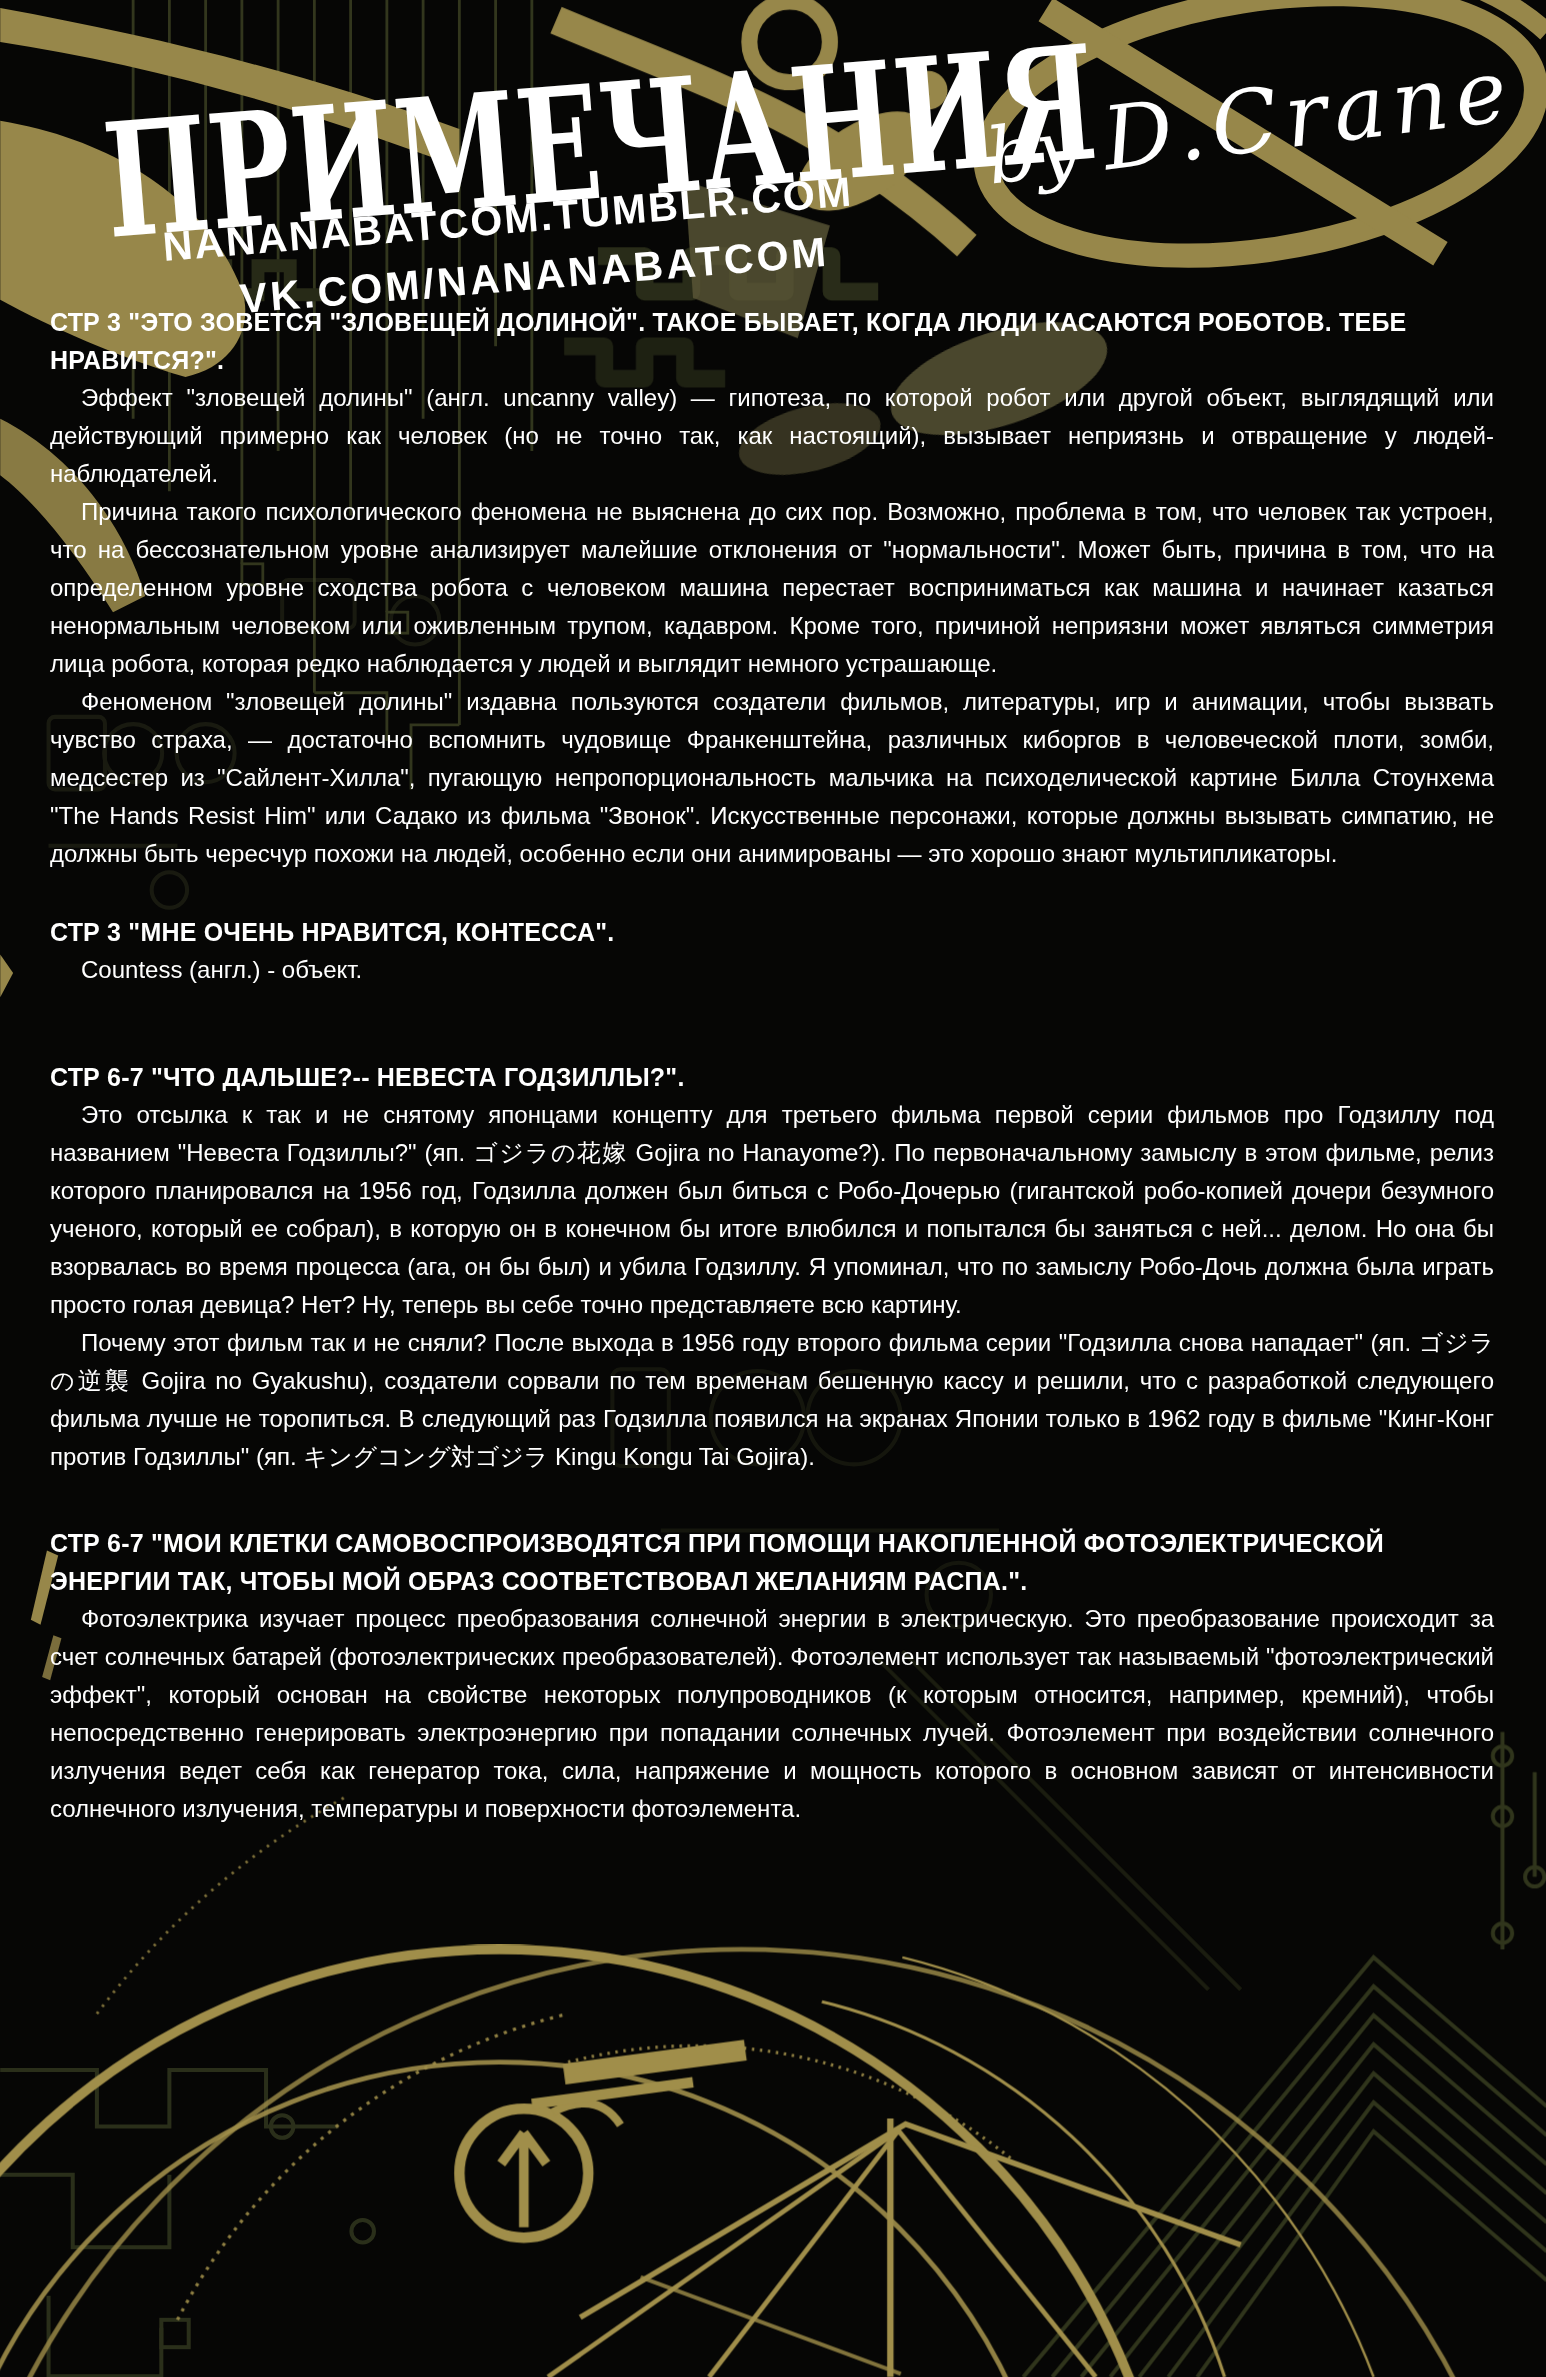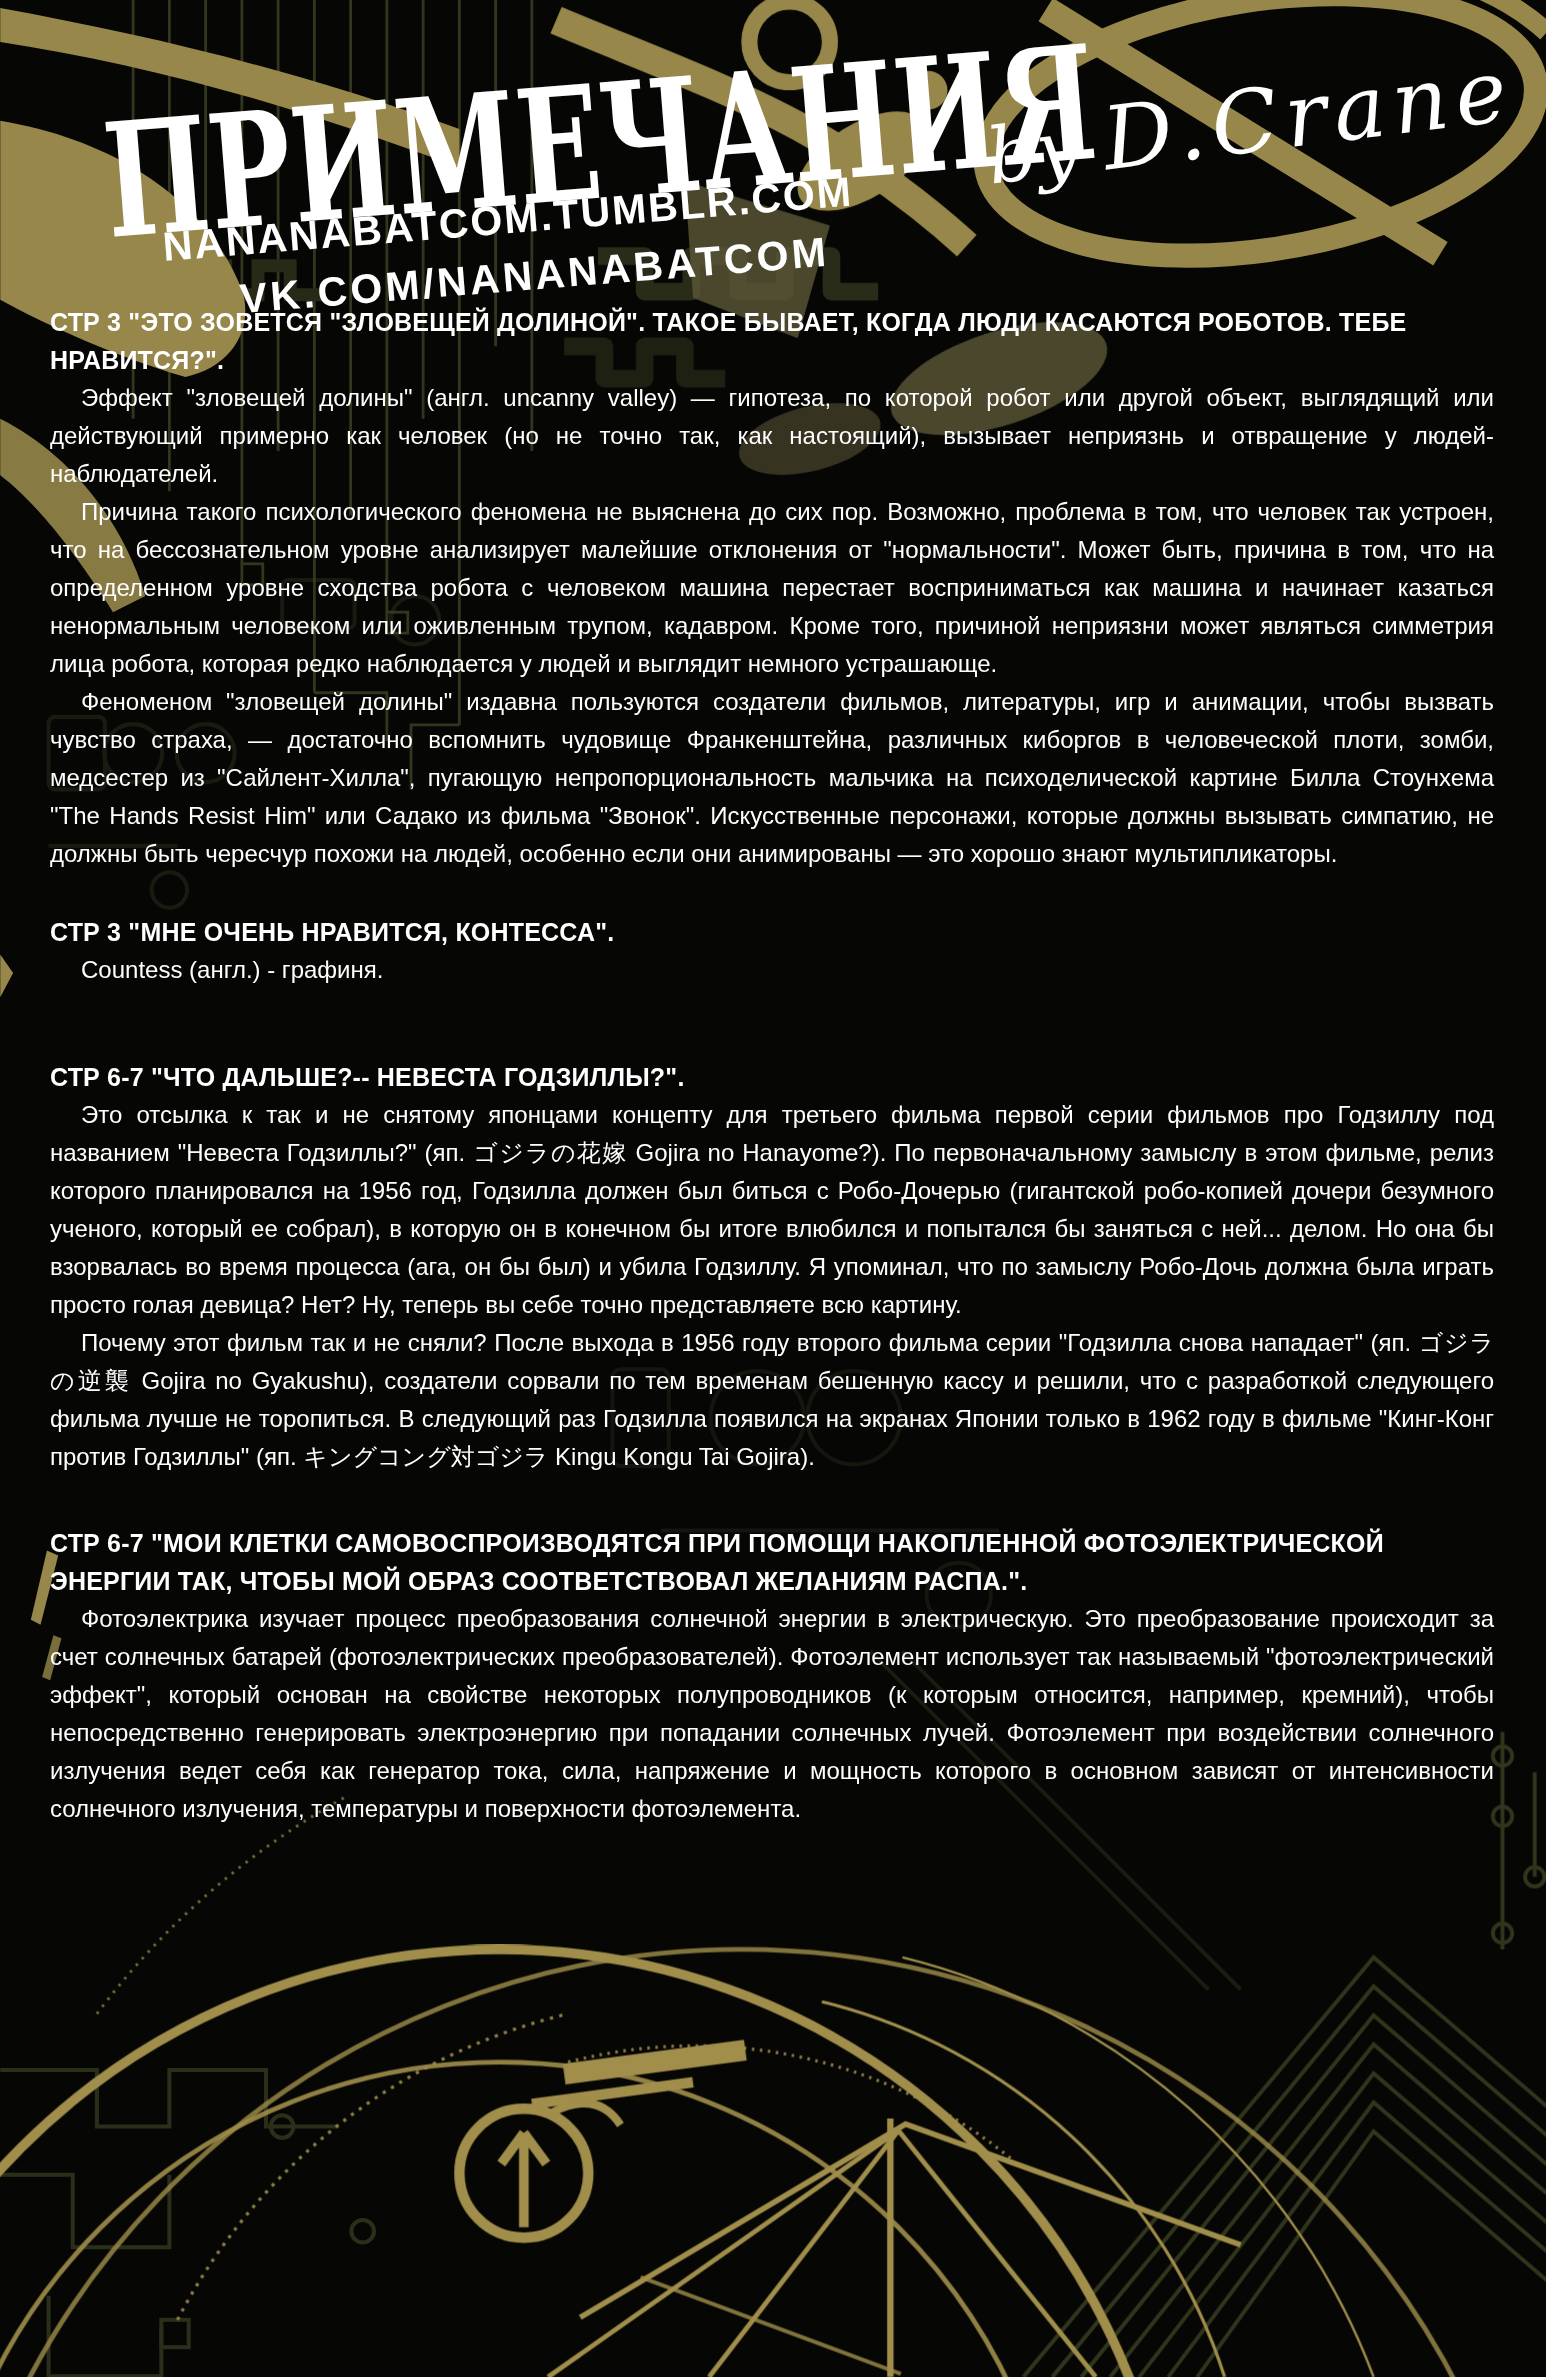--- a/index.html
+++ b/index.html
@@ -183,21 +183,21 @@
 
     <section class="section" id="section-1">
       <h2>СТР 3 "ЭТО ЗОВЕТСЯ "ЗЛОВЕЩЕЙ ДОЛИНОЙ". ТАКОЕ БЫВАЕТ, КОГДА ЛЮДИ КАСАЮТСЯ РОБОТОВ. ТЕБЕ НРАВИТСЯ?".</h2>
       <p>Эффект "зловещей долины" (англ. uncanny valley) — гипотеза, по которой робот или другой объект, выглядящий или действующий примерно как человек (но не точно так, как настоящий), вызывает неприязнь и отвращение у людей-наблюдателей.</p>
       <p>Причина такого психологического феномена не выяснена до сих пор. Возможно, проблема в том, что человек так устроен, что на бессознательном уровне анализирует малейшие отклонения от "нормальности". Может быть, причина в том, что на определенном уровне сходства робота с человеком машина перестает восприниматься как машина и начинает казаться ненормальным человеком или оживленным трупом, кадавром. Кроме того, причиной неприязни может являться симметрия лица робота, которая редко наблюдается у людей и выглядит немного устрашающе.</p>
       <p>Феноменом "зловещей долины" издавна пользуются создатели фильмов, литературы, игр и анимации, чтобы вызвать чувство страха, — достаточно вспомнить чудовище Франкенштейна, различных киборгов в человеческой плоти, зомби, медсестер из "Сайлент-Хилла", пугающую непропорциональность мальчика на психоделической картине Билла Стоунхема "The Hands Resist Him" или Садако из фильма "Звонок". Искусственные персонажи, которые должны вызывать симпатию, не должны быть чересчур похожи на людей, особенно если они анимированы — это хорошо знают мультипликаторы.</p>
     </section>
 
     <section class="section" id="section-2">
       <h2>СТР 3 "МНЕ ОЧЕНЬ НРАВИТСЯ, КОНТЕССА".</h2>
-      <p>Countess (англ.) - графиня.</p>
+      <p>Countess (англ.) - объект.</p>
     </section>
 
     <section class="section" id="section-3">
       <h2>СТР 6-7 "ЧТО ДАЛЬШЕ?-- НЕВЕСТА ГОДЗИЛЛЫ?".</h2>
       <p>Это отсылка к так и не снятому японцами концепту для третьего фильма первой серии фильмов про Годзиллу под названием "Невеста Годзиллы?" (яп. ゴジラの花嫁 Gojira no Hanayome?). По первоначальному замыслу в этом фильме, релиз которого планировался на 1956 год, Годзилла должен был биться с Робо-Дочерью (гигантской робо-копией дочери безумного ученого, который ее собрал), в которую он в конечном бы итоге влюбился и попытался бы заняться с ней... делом. Но она бы взорвалась во время процесса (ага, он бы был) и убила Годзиллу. Я упоминал, что по замыслу Робо-Дочь должна была играть просто голая девица? Нет? Ну, теперь вы себе точно представляете всю картину.</p>
       <p>Почему этот фильм так и не сняли? После выхода в 1956 году второго фильма серии "Годзилла снова нападает" (яп. ゴジラの逆襲 Gojira no Gyakushu), создатели сорвали по тем временам бешенную кассу и решили, что с разработкой следующего фильма лучше не торопиться. В следующий раз Годзилла появился на экранах Японии только в 1962 году в фильме "Кинг-Конг против Годзиллы" (яп. キングコング対ゴジラ Kingu Kongu Tai Gojira).</p>
     </section>
 
     <section class="section" id="section-4">
       <h2>СТР 6-7 "МОИ КЛЕТКИ САМОВОСПРОИЗВОДЯТСЯ ПРИ ПОМОЩИ НАКОПЛЕННОЙ ФОТОЭЛЕКТРИЧЕСКОЙ ЭНЕРГИИ ТАК, ЧТОБЫ МОЙ ОБРАЗ СООТВЕТСТВОВАЛ ЖЕЛАНИЯМ РАСПА.".</h2>

